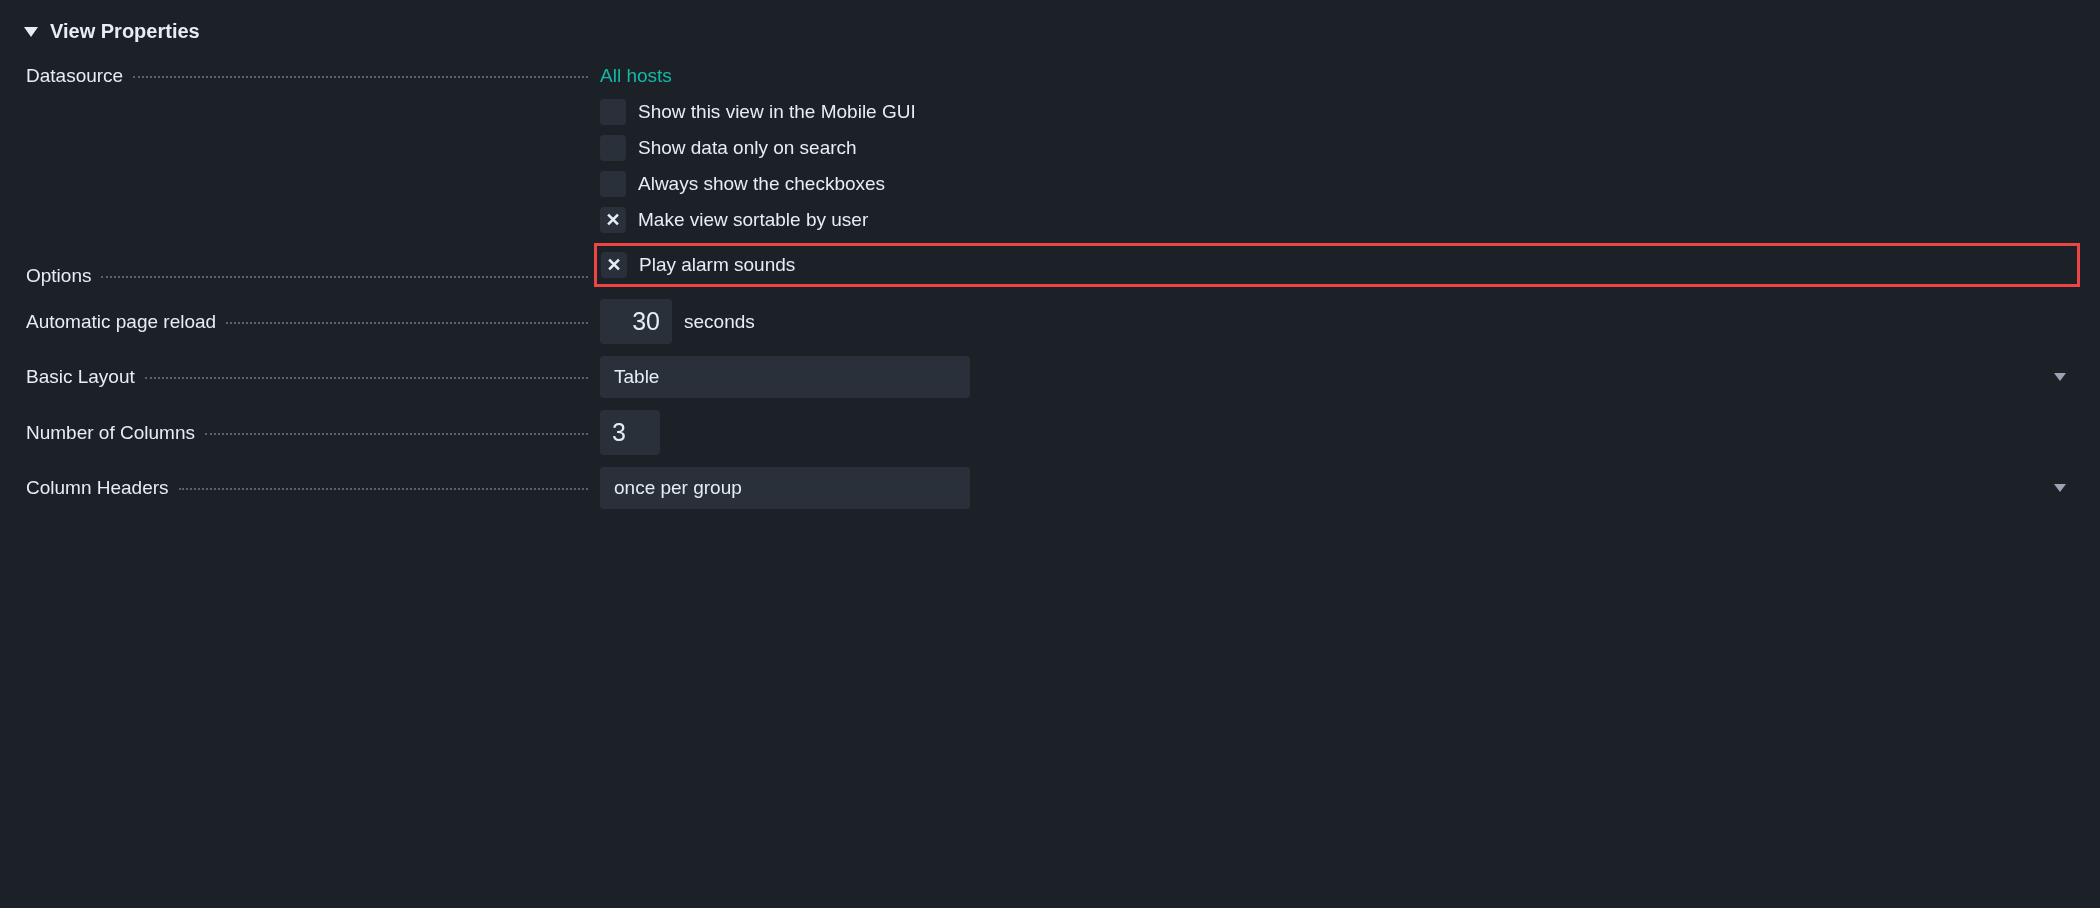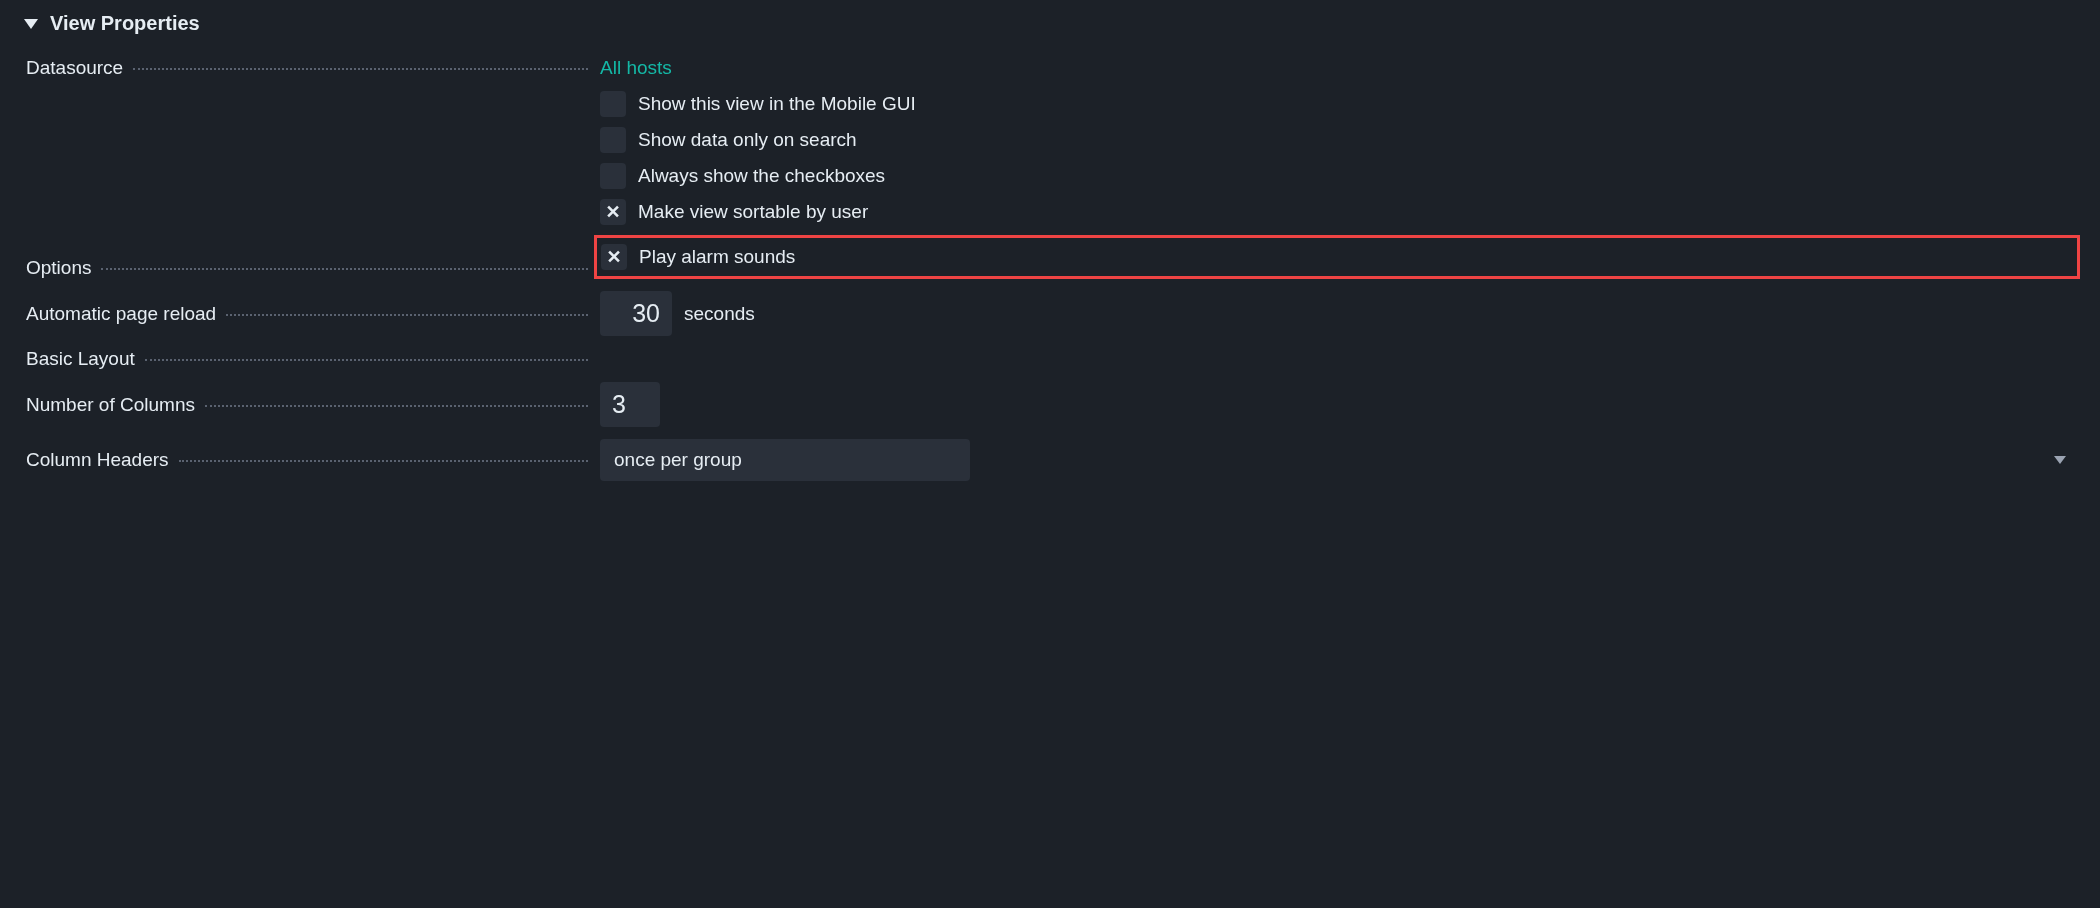--- a/index.html
+++ b/index.html
@@ -10,21 +10,21 @@
   body {
     background: #1c2128;
     color: #e6edf3;
     font-family: -apple-system, BlinkMacSystemFont, "Segoe UI", Helvetica, Arial, sans-serif;
     font-size: 19px;
     width: 2100px;
     height: 908px;
     overflow: hidden;
   }
   .panel {
-    padding: 8px 20px 20px 20px;
+    padding: 16px 20px 20px 20px;
   }
   .panel-header {
     display: flex;
     align-items: center;
     gap: 12px;
     font-weight: 700;
     font-size: 20px;
     padding: 4px 0 22px 4px;
   }
   .tri-down {
@@ -226,20 +226,26 @@
         <span class="suffix">seconds</span>
       </div>
     </div>
   </div>
 
   <div class="row tall row-group">
     <div class="label-col">
       <span class="label-text">Basic Layout</span>
       <span class="dots"></span>
     </div>
+    <div class="value-col">
+      <div class="select-wrap">
+        <div class="select">Table</div>
+        <span class="select-caret"></span>
+      </div>
+    </div>
   </div>
 
   <div class="row tall row-group">
     <div class="label-col">
       <span class="label-text">Number of Columns</span>
       <span class="dots"></span>
     </div>
     <div class="value-col">
       <input class="num-input" style="text-align: left; width: 60px;" value="3">
     </div>

